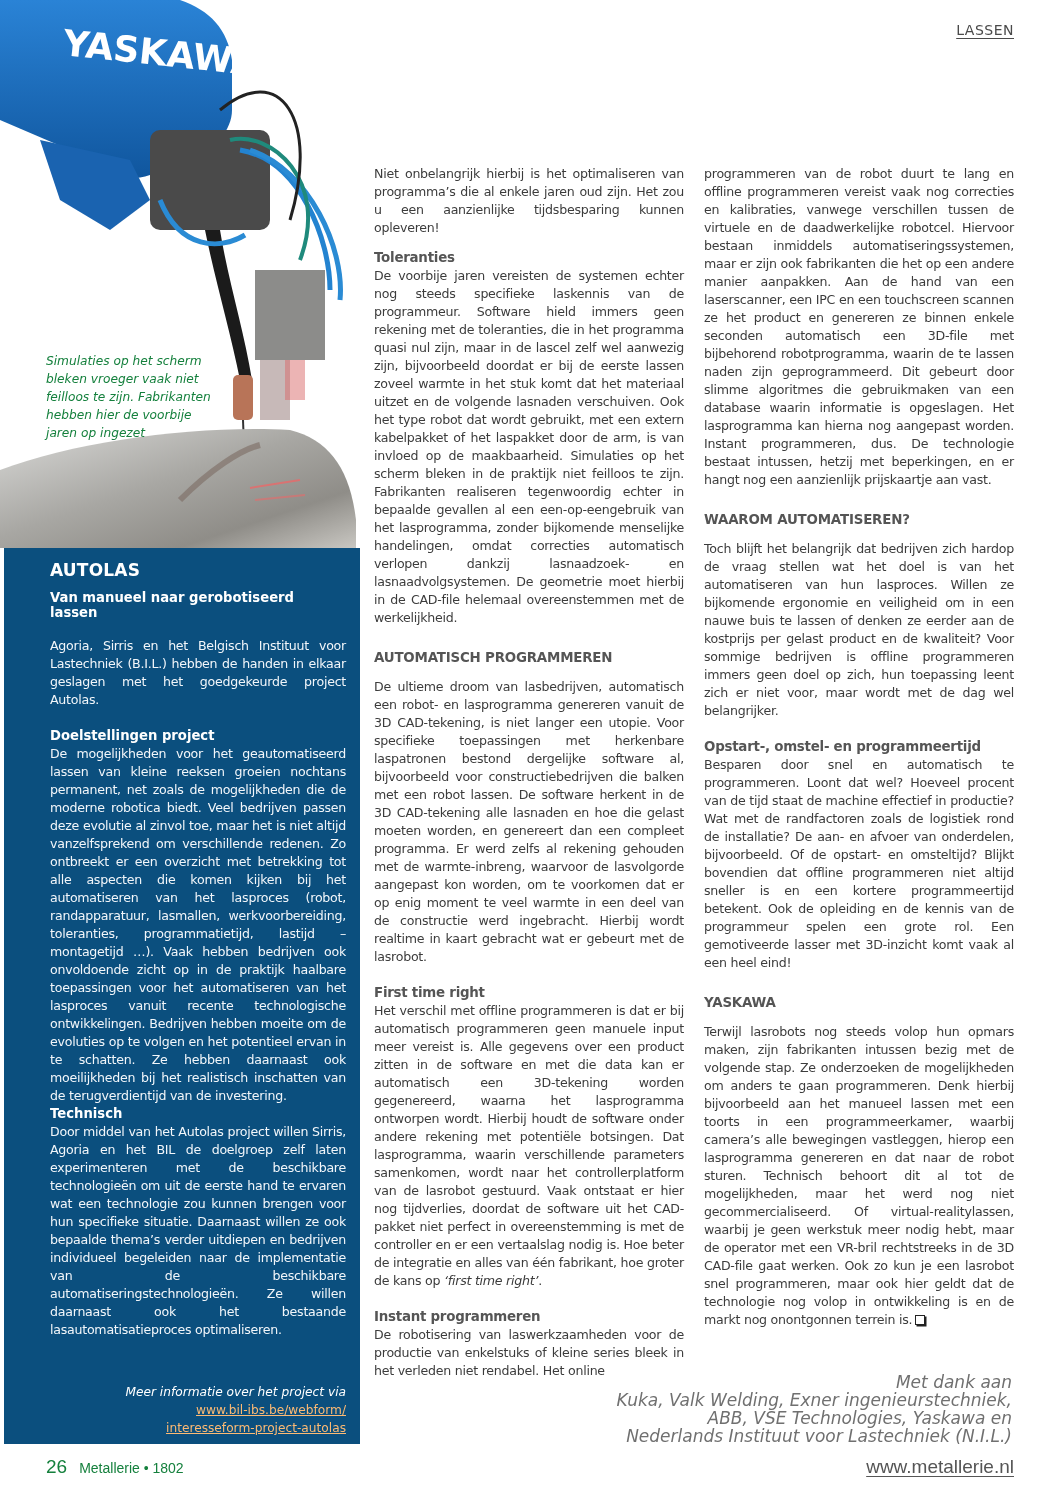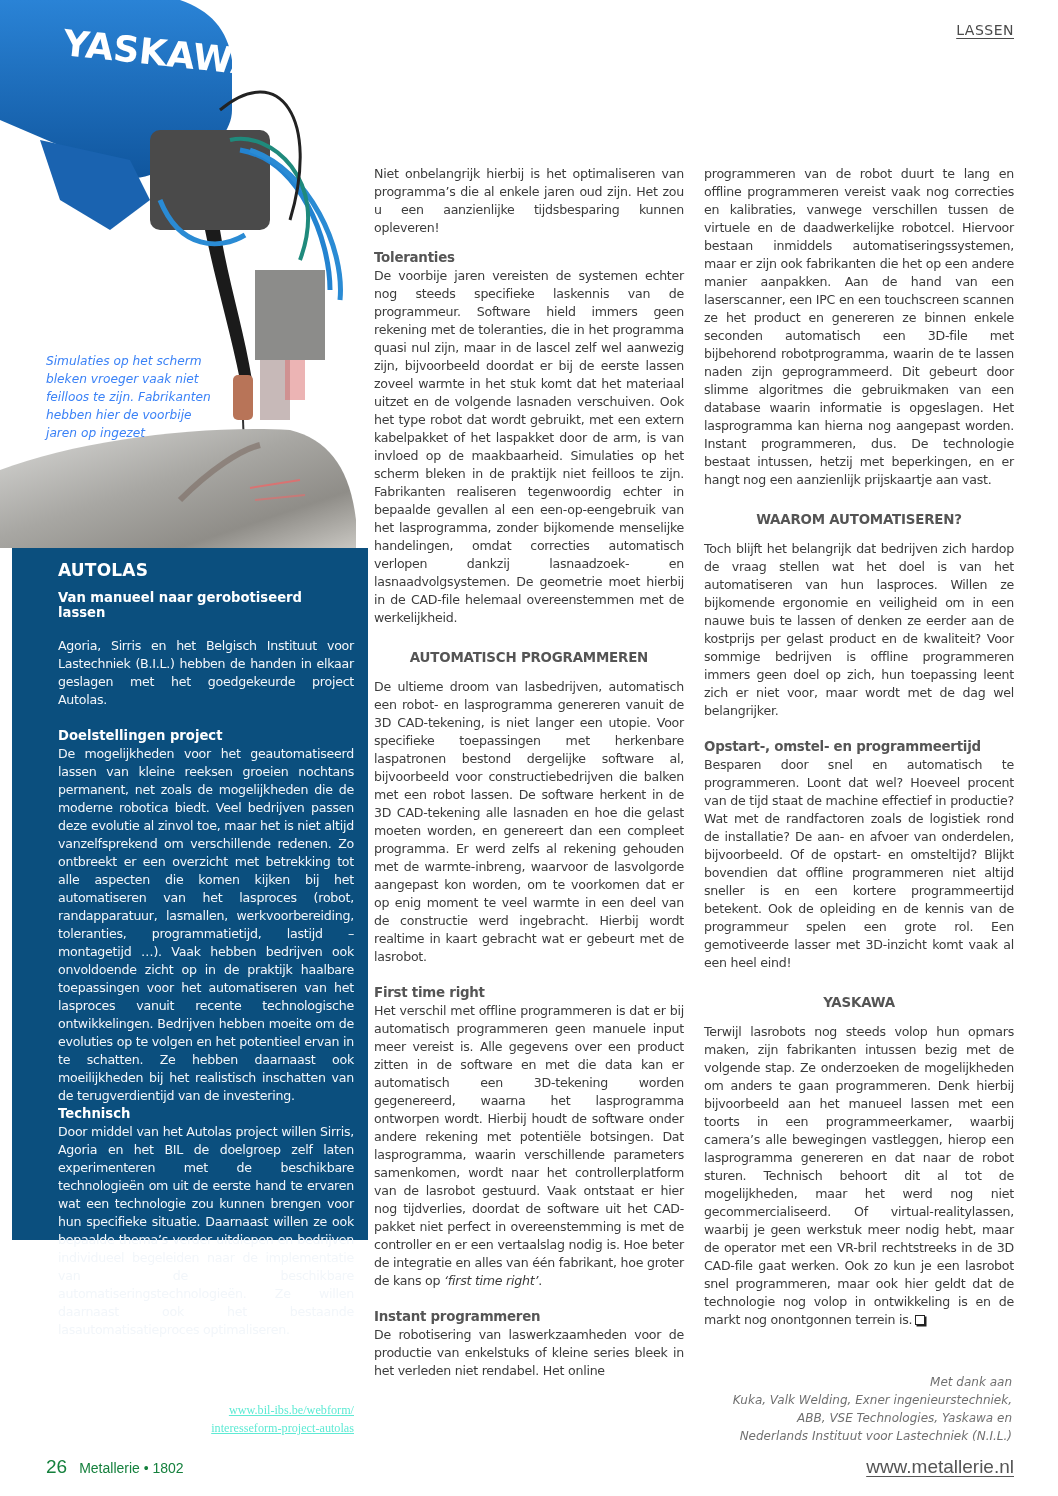--- a/index.html
+++ b/index.html
@@ -13,62 +13,62 @@
   }
 
   
   .photo {
     position: absolute; left: 0; top: 0; width: 356px; height: 548px; overflow: hidden;
     background: #ffffff;
   }
   .photo svg { position: absolute; left: 0; top: 0; }
   .photo-caption {
     position: absolute; left: 46px; top: 352px; width: 170px;
-    font-style: italic; font-size: 12.2px; line-height: 18px; color: #3b82f6;
+    font-style: italic; font-size: 12.2px; line-height: 18px; color: #15803d;
     font-family: "DejaVu Sans", sans-serif;
   }
 
   
   .box {
-    position: absolute; left: 12px; top: 548px; width: 356px; height: 692px;
+    position: absolute; left: 4px; top: 548px; width: 356px; height: 896px;
     background: #0b4f7e; color: #ffffff; padding: 12px 14px 0 46px;
   }
   .box h2 { font-size: 17px; font-weight: bold; margin-bottom: 10px; letter-spacing: 0.2px; }
   .box h3 { font-size: 13.2px; font-weight: bold; margin-bottom: 17px; }
   .box h4 { font-size: 13.2px; font-weight: bold; line-height: 18px; }
   .box p {
     font-size: 12.6px; line-height: 18px; text-align: justify; font-weight: normal;
     color: #f2f6fa; font-family: "DejaVu Sans", sans-serif; letter-spacing: -0.25px;
   }
   .box p.intro { margin-bottom: 18px; }
   .box .more {
     margin-top: 44px; text-align: right; font-size: 12.2px; line-height: 18px;
   }
   .box .more .lbl { font-style: italic; display: block; }
-  .box .more a { color: #5eead4; text-decoration: underline; display: block; font-family: Liberation Serif, serif; }
+  .box .more a { color: #fdba74; text-decoration: underline; display: block; }
 
   
   .col {
     position: absolute; top: 165px; width: 310px;
     font-size: 12.6px; line-height: 18px; color: #3c3c3c; letter-spacing: -0.25px;
   }
   .col.c2 { left: 374px; }
   .col.c3 { left: 704px; }
   .col p { text-align: justify; }
   .col h3.caps {
-    font-size: 13.4px; font-weight: bold; color: #555; margin: 22px 0 11px 0; letter-spacing: -0.2px; text-align: center;
+    font-size: 13.4px; font-weight: bold; color: #555; margin: 22px 0 11px 0; letter-spacing: -0.2px;
   }
   .col h4 { font-size: 13.4px; font-weight: bold; color: #555; margin-top: 18px; }
   .col p + h4 { }
   .col .first-h4 { margin-top: 12px; }
   .end-mark { display: inline-block; width: 10px; height: 10px; border: 1.5px solid #222; box-shadow: 1.5px 1.5px 0 #222; vertical-align: -1px; margin-left: 3px; }
 
   .thanks {
     position: absolute; right: 46px; top: 1373px; text-align: right;
-    font-style: italic; font-size: 12px; line-height: 18px; color: #707070;
+    font-style: italic; font-size: 17px; line-height: 18px; color: #707070;
   }
 
   .footer-left {
     position: absolute; left: 46px; top: 1456px; font-family: "Liberation Sans", sans-serif;
     color: #15803d; display: flex; align-items: baseline; gap: 12px;
   }
   .footer-left .pnum { font-size: 19px; }
   .footer-left .mag { font-size: 14px; }
   .footer-right {
     position: absolute; right: 44px; top: 1456px; font-family: "Liberation Sans", sans-serif;

